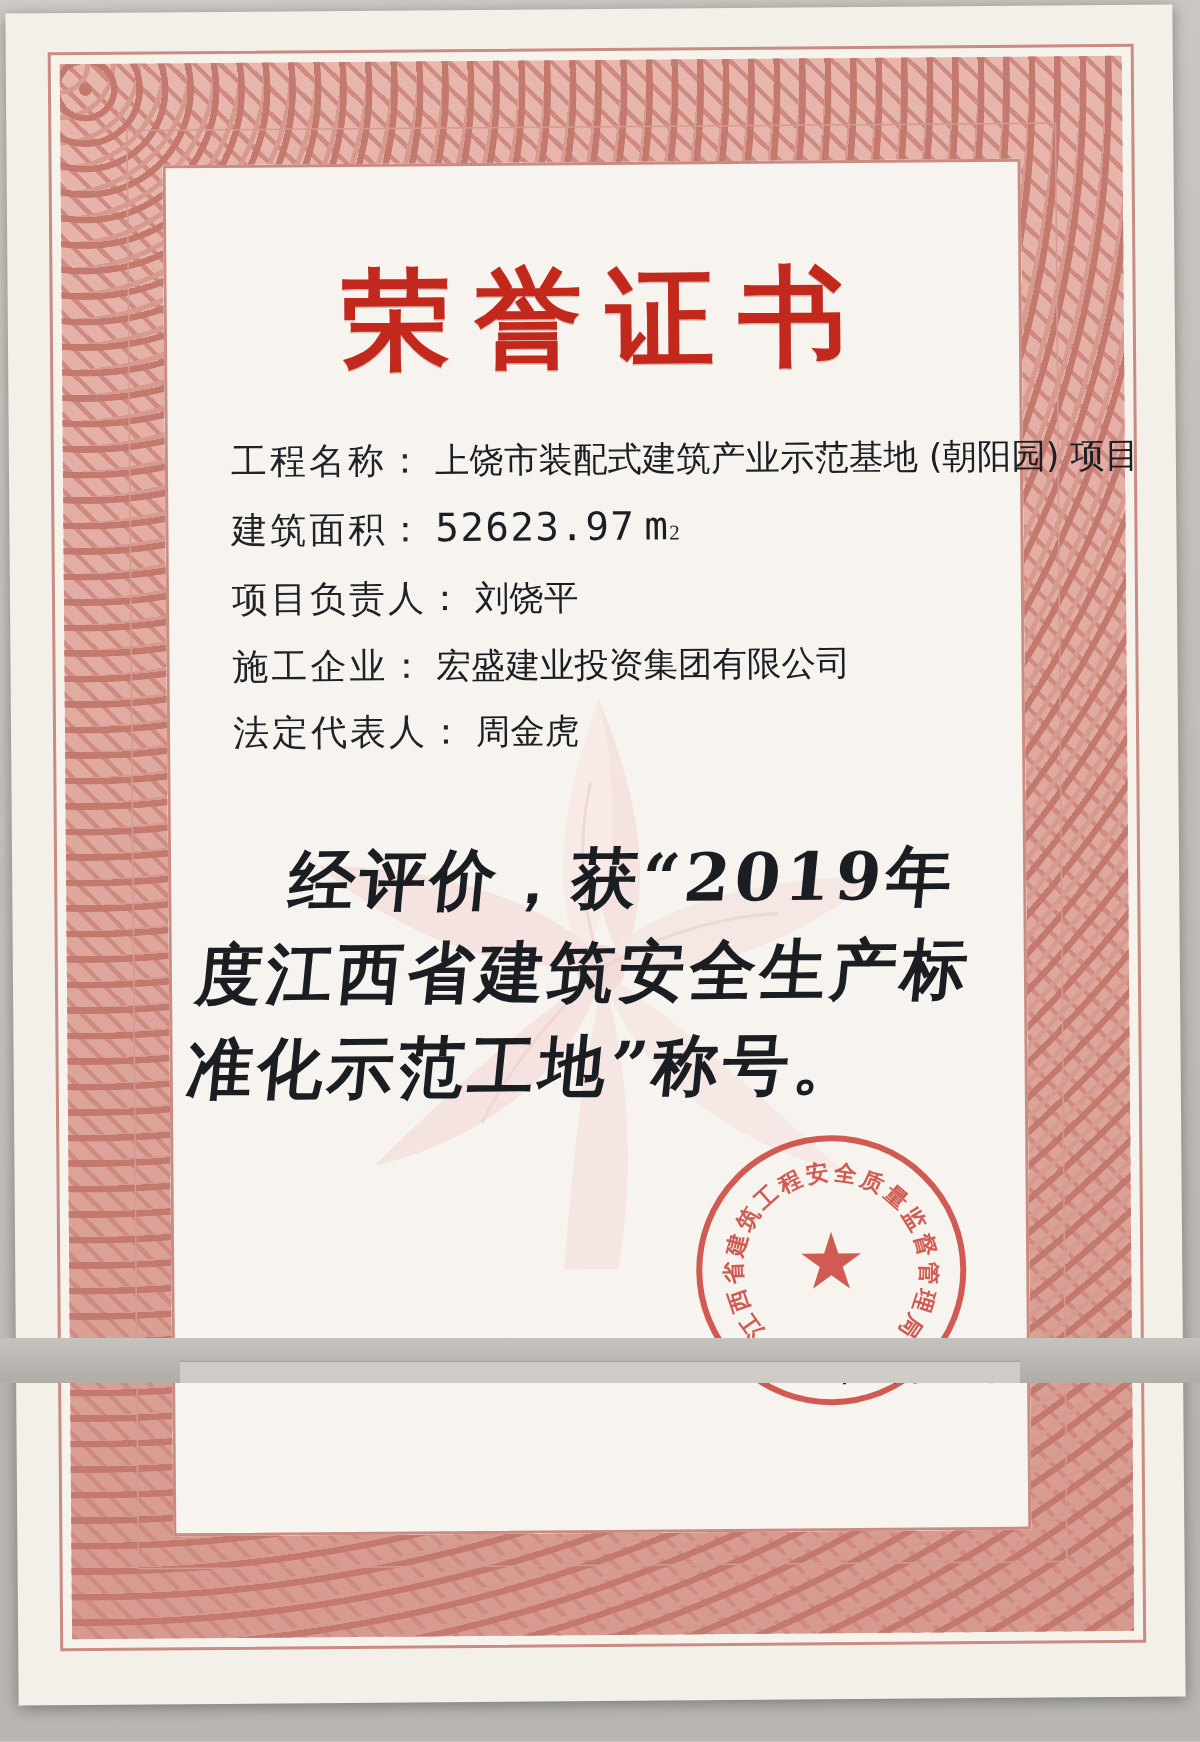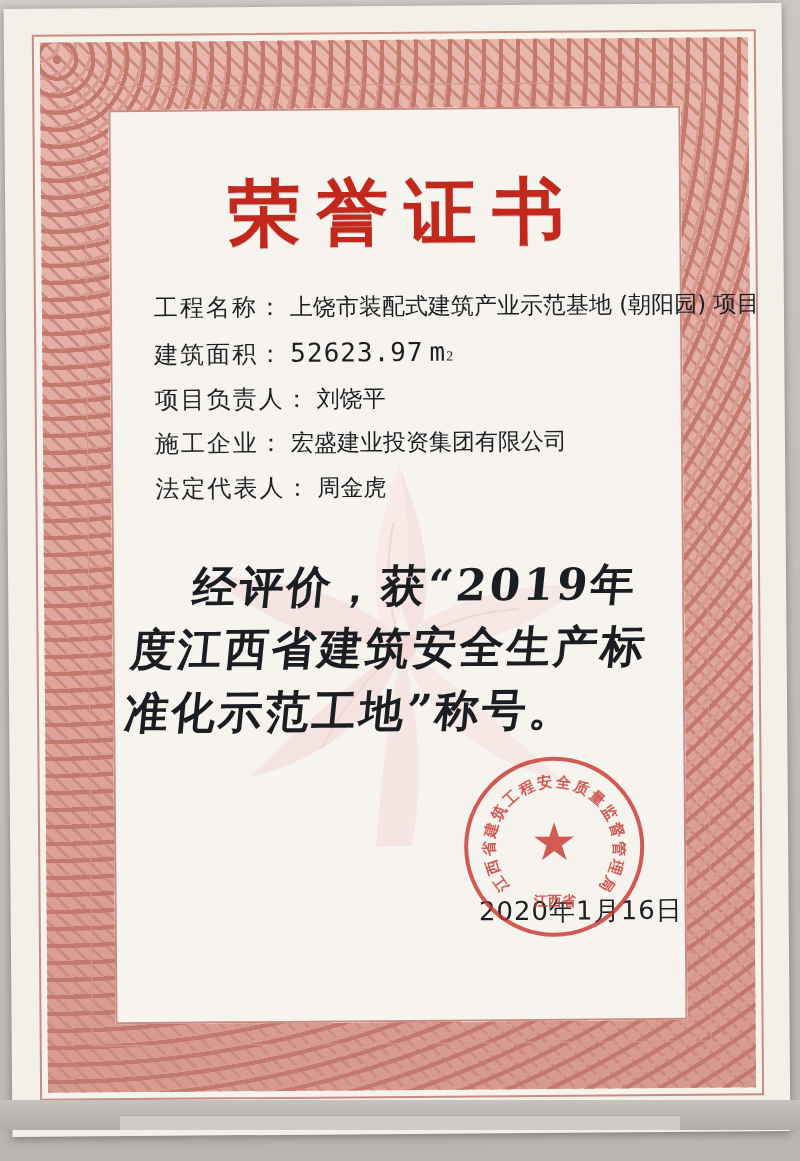--- a/index.html
+++ b/index.html
@@ -11,21 +11,21 @@
     width: 800px;
     height: 1161px;
     overflow: hidden;
     font-family: "Liberation Serif", serif;
   }
 
   
   #photo {
     position: relative;
     width: 800px;
-    height: 1130px;
+    height: 922px;
     background: linear-gradient(160deg, #cfcbc6 0%, #c6c2bd 40%, #bab6b1 100%);
   }
 
   
   #paper {
     position: absolute;
     left: 8px;
     top: 6px;
     width: 778px;
     height: 1128px;

